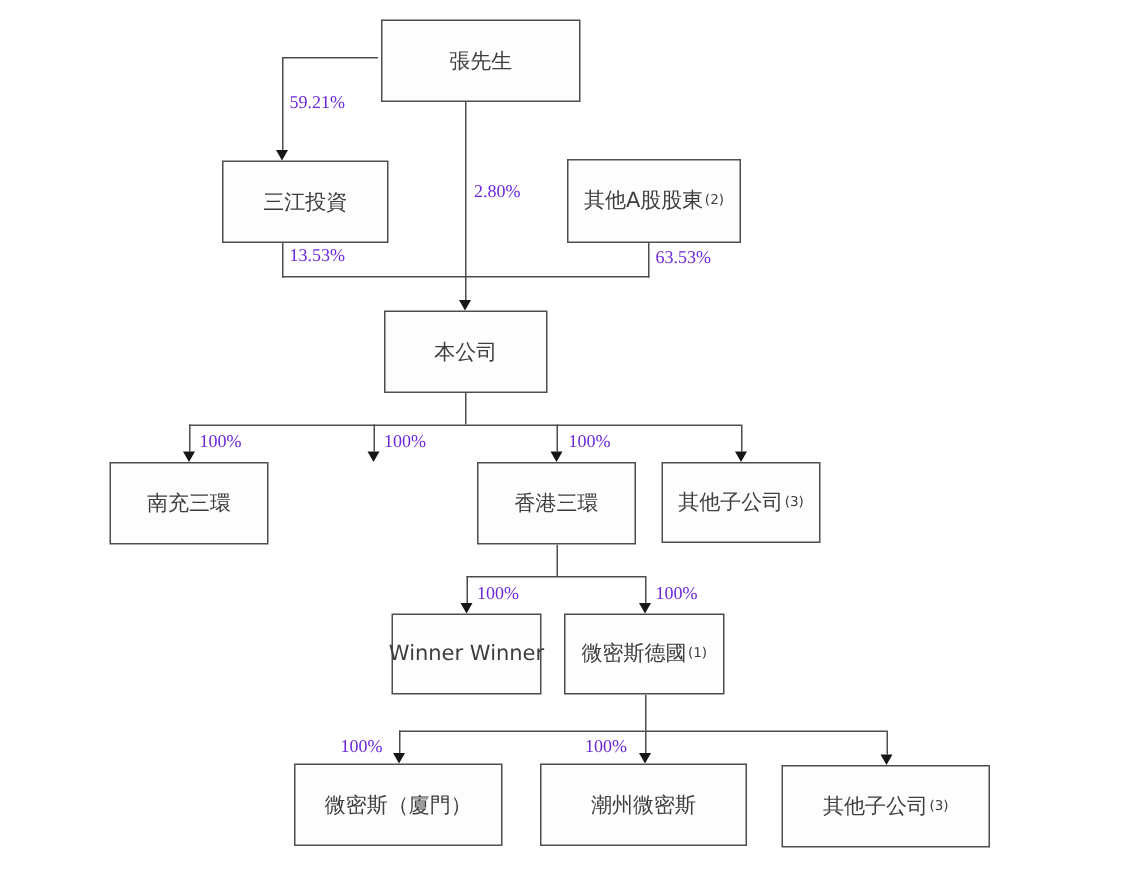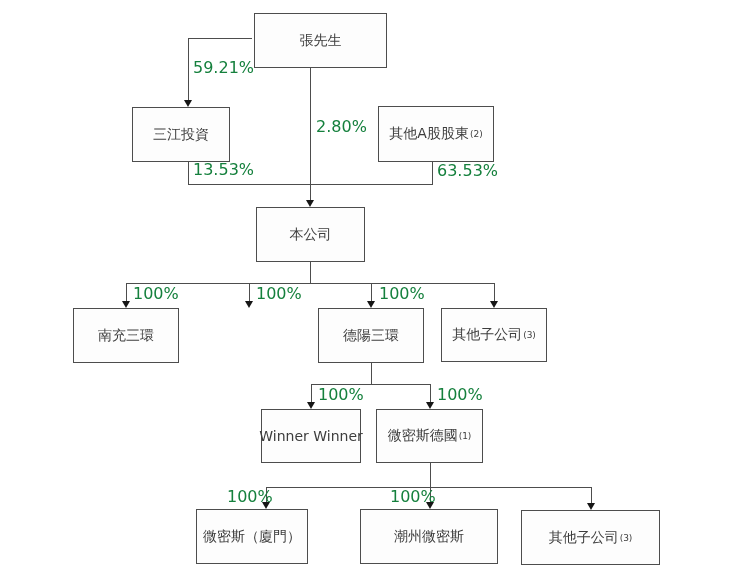--- a/index.html
+++ b/index.html
@@ -9,22 +9,23 @@
   }
   .node {
     position:absolute; box-sizing:border-box;
     border:1px solid #4d4d4d; background:#fdfdfd;
     display:flex; align-items:center; justify-content:center;
     color:#3d3d3d; font-size:14px; white-space:nowrap;
   }
   .node sup { font-size:9px; line-height:0; margin-left:1px; color:#3d3d3d; }
   .line { position:absolute; background:#4d4d4d; }
   .pct {
-    position:absolute; font-size:16px; color:#15803d; white-space:nowrap;
+    position:absolute; font-size:12px; color:#6d28d9; white-space:nowrap;
     line-height:14px;
+    font-family:Liberation Serif, serif;
   }
   .arr {
     position:absolute; width:0; height:0;
     border-left:4px solid transparent; border-right:4px solid transparent;
     border-top:7px solid #161616;
   }
 </style>
 </head>
 <body>
 
@@ -73,57 +74,57 @@
   <span class="pct" style="left:379px;top:287px">100%</span>
   <span class="pct" style="left:318px;top:388px">100%</span>
   <span class="pct" style="left:437px;top:388px">100%</span>
   <span class="pct" style="left:227px;top:490px">100%</span>
   <span class="pct" style="left:390px;top:490px">100%</span>
 
   <div class="node" style="left:254px;top:13px;width:133px;height:55px">
     <span>張先生</span>
   </div>
 
-  <div class="node" style="left:132px;top:107px;width:98px;height:55px">
+  <div class="node" style="left:148px;top:107px;width:111px;height:55px">
     <span>三江投資</span>
   </div>
 
   <div class="node" style="left:378px;top:106px;width:116px;height:56px">
     <span>其他A股股東</span>
       <sup>(2)</sup>
   </div>
 
   <div class="node" style="left:256px;top:207px;width:109px;height:55px">
     <span>本公司</span>
   </div>
 
   <div class="node" style="left:73px;top:308px;width:106px;height:55px">
     <span>南充三環</span>
   </div>
 
 
   <div class="node" style="left:318px;top:308px;width:106px;height:55px">
-    <span>德陽三環</span>
+    <span>香港三環</span>
   </div>
 
   <div class="node" style="left:441px;top:308px;width:106px;height:54px">
     <span>其他子公司</span>
       <sup>(3)</sup>
   </div>
 
   <div class="node" style="left:261px;top:409px;width:100px;height:54px">
     <span>Winner Winner</span>
   </div>
 
   <div class="node" style="left:376px;top:409px;width:107px;height:54px">
     <span>微密斯德國</span>
       <sup>(1)</sup>
   </div>
 
-  <div class="node" style="left:196px;top:509px;width:112px;height:55px">
+  <div class="node" style="left:196px;top:509px;width:139px;height:55px">
     <span>微密斯（廈門）</span>
   </div>
 
   <div class="node" style="left:360px;top:509px;width:138px;height:55px">
     <span>潮州微密斯</span>
   </div>
 
   <div class="node" style="left:521px;top:510px;width:139px;height:55px">
     <span>其他子公司</span>
       <sup>(3)</sup>

